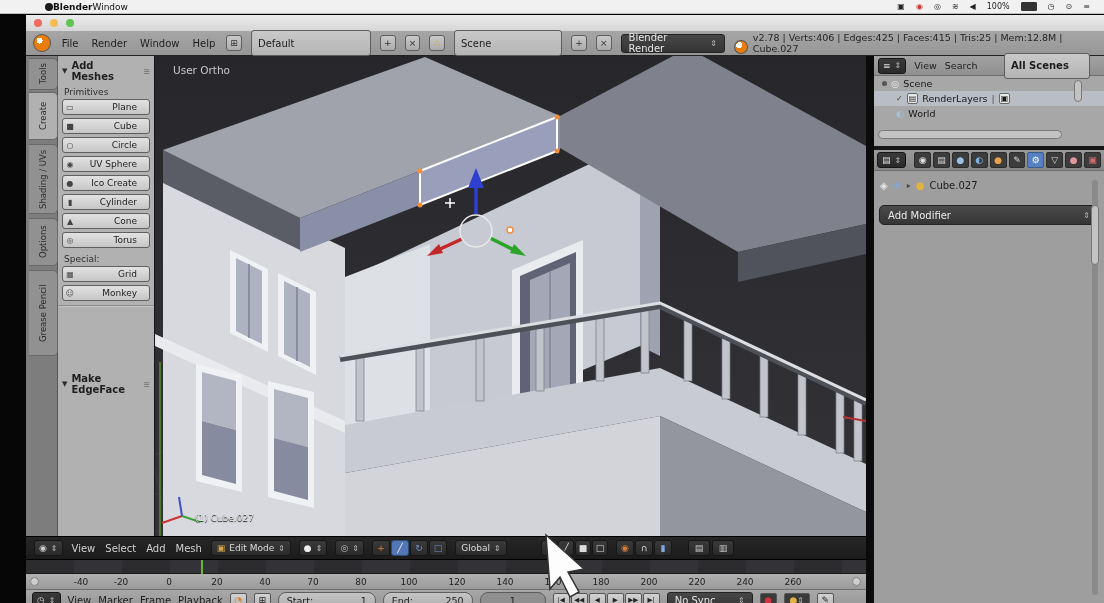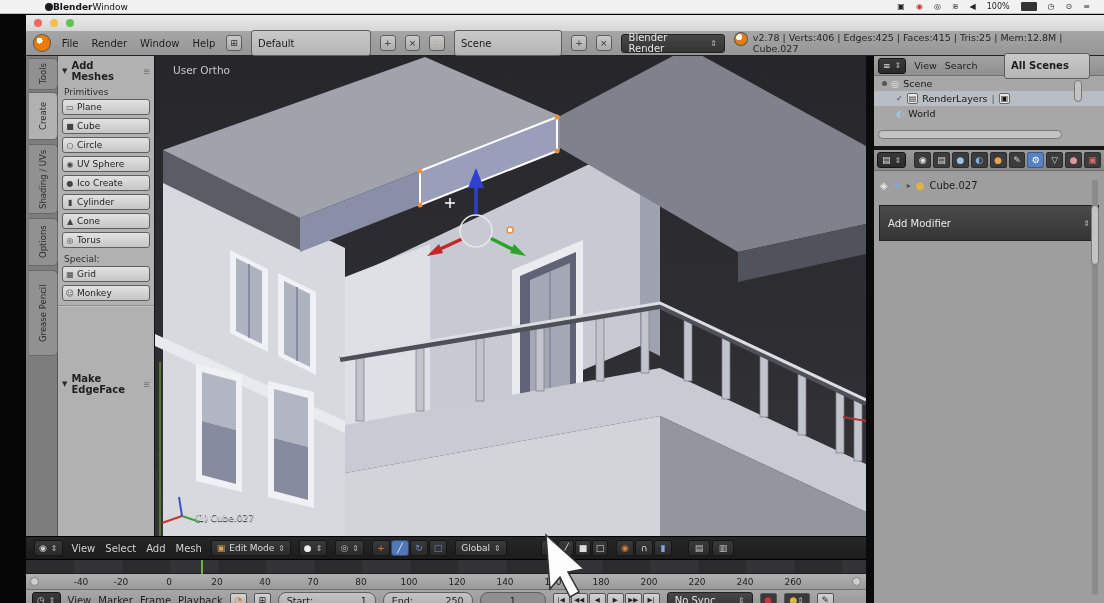--- a/index.html
+++ b/index.html
@@ -24,36 +24,36 @@
               border-bottom:1px solid #222;display:flex;align-items:center;font-size:10px;color:#1e1e1e;gap:9px;padding-left:7px;box-sizing:border-box;}
   .hdr-menu{padding:0 2px;}
   .blender-ico{width:16px;height:16px;border-radius:50%;background:radial-gradient(circle at 35% 35%,#fff 0 3px,#e87d0d 3px);border:1px solid #555;}
   .field{background:linear-gradient(#c9c9c9,#b4b4b4);border:1px solid #5e5e5e;border-radius:3px;height:16px;
          display:flex;align-items:center;padding:4px 6px;font-size:10px;color:#1c1c1c;}
   .sqbtn{width:16px;height:16px;border:1px solid #5e5e5e;border-radius:3px;background:linear-gradient(#c9c9c9,#ababab);
          display:flex;align-items:center;justify-content:center;font-size:9px;color:#333;box-sizing:border-box;}
   .darkdd{background:linear-gradient(#474747,#343434);border:1px solid #222;border-radius:3px;height:17px;color:#e6e6e6;
           display:flex;align-items:center;padding:0 7px;gap:6px;font-size:10px;}
   .ud{color:#bdbdbd;font-size:8px;}
-  #stats{font-size:9.5px;color:#262626;display:flex;align-items:flex-start;gap:5px;}
+  #stats{font-size:9.5px;color:#262626;display:flex;align-items:flex-end;gap:5px;}
   
   #ts-tabs{left:26px;top:56px;width:32px;height:480px;background:#7d7d7d;border-right:1px solid #555;box-sizing:border-box;}
   .vtab{position:absolute;left:3px;width:29px;background:#919191;border:1px solid #686868;border-right:none;
         border-radius:5px 0 0 5px;color:#2c2c2c;font-size:8.5px;display:flex;align-items:center;justify-content:center;
         writing-mode:vertical-rl;transform:rotate(180deg);box-sizing:border-box;}
   .vtab.active{background:#b1b1b1;}
   #toolshelf{left:58px;top:56px;width:97px;height:480px;background:#b1b1b1;border-right:1px solid #141414;box-sizing:border-box;}
   .panel-hdr{display:flex;align-items:center;gap:4px;font-size:10px;font-weight:bold;color:#1f1f1f;padding:4px 4px 2px 4px;}
   .tri{font-size:7px;color:#2a2a2a;}
   .grip{margin-left:auto;color:#7d7d7d;font-size:8px;}
   .sec-label{font-size:9px;color:#2e2e2e;padding:3px 6px 2px;}
   .mesh-btn{height:14px;margin:0 4px 3px 4px;background:linear-gradient(#e2e2e2,#c6c6c6);border:1px solid #5f5f5f;
             border-radius:3px;display:flex;align-items:center;font-size:9px;color:#1d1d1d;}
   .mesh-btn .ic{width:14px;text-align:center;font-size:8px;color:#444;}
-  .mesh-btn .lb{flex:1;text-align:left;padding-right:24px;}
+  .mesh-btn .lb{flex:1;text-align:right;padding-right:12px;}
   .panel-sep{height:1px;background:#8d8d8d;margin:4px 0;border-bottom:1px solid #c4c4c4;}
   
   #viewport{left:155px;top:56px;width:711px;height:480px;background:#2c2c30;}
   #vp-label{left:18px;top:8px;color:#c9c9c9;font-size:10.5px;}
   #vp-watermark{left:108px;top:234px;color:#3d55dd;font-size:21px;font-weight:bold;letter-spacing:7px;opacity:.88;white-space:nowrap;}
   #vp-objinfo{left:40px;top:457px;color:#e4e4e4;font-size:9px;text-shadow:0 1px 1px #000;}
   
   #divider-v{left:866px;top:56px;width:8px;height:547px;background:#0b0b0b;}
   #outliner{left:874px;top:56px;width:230px;height:90px;background:#a7a7a7;}
   #outl-hdr{display:flex;align-items:center;gap:8px;height:19px;background:linear-gradient(#a2a2a2,#8f8f8f);
@@ -62,21 +62,21 @@
   .outl-row.sel{background:#b9bdc4;}
   #divider-h2{left:874px;top:146px;width:230px;height:4px;background:#161616;}
   #properties{left:874px;top:150px;width:230px;height:453px;background:#9e9e9e;}
   #prop-hdr{display:flex;align-items:center;height:20px;background:linear-gradient(#9a9a9a,#878787);
             border-bottom:1px solid #6c6c6c;padding:0 3px;gap:2px;}
   .ptab{width:18px;height:16px;border-radius:2px;display:flex;align-items:center;justify-content:center;
         font-size:9px;background:#3c3c3c;border:1px solid #2c2c2c;box-sizing:border-box;}
   .ptab.active{background:#5680c2;border-color:#3b5a8e;}
   #breadcrumb{display:flex;align-items:center;gap:5px;height:20px;font-size:10px;color:#1c1c1c;padding:4px 6px 0;}
   #add-modifier{margin:10px 5px 0 5px;height:18px;background:linear-gradient(#4a4a4a,#353535);border:1px solid #222;
-                border-radius:0;color:#e9e9e9;font-size:10px;display:flex;align-items:center;padding:8px 8px;}
+                border-radius:5px;color:#e9e9e9;font-size:10px;display:flex;align-items:center;padding:0 8px;}
   .scroll-groove{position:absolute;background:#8a8a8a;border-radius:4px;}
   .scroll-pill{position:absolute;background:#c3c3c3;border:1px solid #787878;border-radius:5px;box-sizing:border-box;}
   
   #v3d-hdr{left:26px;top:536px;width:840px;height:24px;background:linear-gradient(#262627,#1b1b1c);
            border-top:1px solid #000;border-bottom:1px solid #000;display:flex;align-items:center;gap:8px;
            padding-left:8px;box-sizing:border-box;font-size:10px;color:#d2d2d2;}
   .dk-btn{background:linear-gradient(#3a3a3a,#2a2a2a);border:1px solid #161616;border-radius:3px;height:16px;
           display:flex;align-items:center;justify-content:center;padding:0 4px;gap:4px;color:#ddd;font-size:9px;box-sizing:border-box;}
   .dk-btn.blue{background:#5178b5;border-color:#2f4a75;}
   .hmenu{padding:0 1px;}

